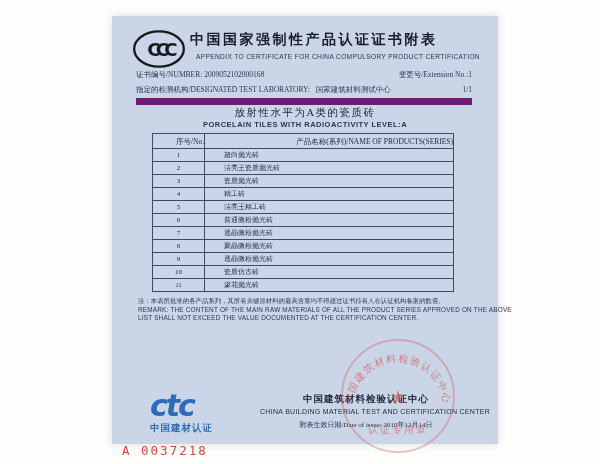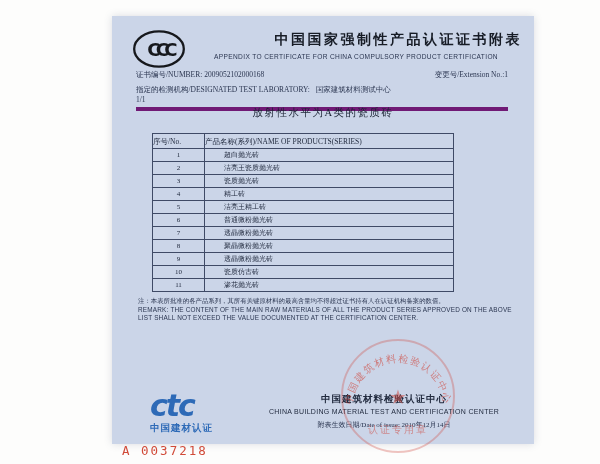--- a/index.html
+++ b/index.html
@@ -1,47 +1,47 @@
 <!DOCTYPE html>
 <html><head>
 <meta charset="utf-8">
 <style>
   * { margin:0; padding:0; box-sizing:border-box; }
   body { width:600px; height:464px; background:#ffffff; font-family:"Liberation Serif", serif; }
   .canvas { position:relative; width:600px; height:464px; background:#fdfdfc; overflow:hidden; }
 
   .sheet {
-    position:absolute; left:112px; top:16px; width:422px; height:428px;
+    position:absolute; left:112px; top:16px; width:386px; height:428px;
     background:#cbd5e8;
     box-shadow:0 0 8px rgba(60,70,100,.18);
     color:#222b3f;
   }
 
   
   .ccc-logo { position:absolute; left:18px; top:12px; width:58px; height:42px; }
   .title-cn {
     position:absolute; left:78px; right:12px; top:15px;
-    text-align:right; font-size:14px; font-weight:bold; letter-spacing:2.5px;
+    text-align:left; font-size:14px; font-weight:bold; letter-spacing:2.5px;
     color:#171c26; white-space:nowrap;
   }
   .title-en {
     position:absolute; left:78px; right:12px; top:37px;
     text-align:center; font-size:6.6px; letter-spacing:.35px; color:#2a3550;
     font-family:"Liberation Sans", sans-serif; white-space:nowrap;
   }
   .numbers-row {
     position:absolute; left:24px; right:26px; top:54px;
     display:flex; justify-content:space-between;
     font-size:7.5px; color:#2a3550; white-space:nowrap;
   }
   .lab-row {
     position:absolute; left:24px; right:26px; top:69px;
     display:flex; justify-content:space-between;
     font-size:7.5px; color:#2a3550; white-space:nowrap;
-    border-bottom:4px solid #701a75; padding-bottom:3px;flex-direction:column;
+    border-bottom:7px solid #701a75; padding-bottom:3px;
   }
   .lab-left span { margin-right:4px; }
 
   
   .sec-title-cn {
     position:absolute; left:0; right:0; top:90px; text-align:center;
     font-size:10.5px; font-weight:normal; letter-spacing:1.5px; color:#1b2333;
   }
   .sec-title-en {
     position:absolute; left:0; right:0; top:104px; text-align:center;
@@ -52,21 +52,21 @@
   
   table.products {
     position:absolute; left:40px; top:117px; width:302px;
     border-collapse:collapse; table-layout:fixed;
   }
   table.products th, table.products td {
     border:1px solid #3f4a66; color:#222b3f;
     font-weight:normal; height:13px; line-height:11px;
     overflow:hidden; white-space:nowrap;
   }
-  table.products th { font-size:7.5px; height:15px; text-align:left; }
+  table.products th { font-size:7.5px; height:15px; text-align:right; }
   table.products td.col-no { width:52px; text-align:center; font-size:7px; }
   table.products td.col-name { padding-left:19px; font-size:7px; }
   table.products th.col-no-h { width:52px; }
 
   
   .note {
     position:absolute; left:26px; right:36px; top:281px;
     font-size:6.4px; line-height:8.6px; color:#2a3550; white-space:nowrap;
   }
   .note .en { font-family:"Liberation Sans", sans-serif; letter-spacing:.2px; }
@@ -122,20 +122,21 @@
 
     <div class="lab-row">
       <div class="lab-left">
         <span>指定的检测机构/DESIGNATED TEST LABORATORY:</span>
         <span>国家建筑材料测试中心</span>
       </div>
       <div>1/1</div>
     </div>
 
     <div class="sec-title-cn">放射性水平为A类的瓷质砖</div>
+    <div class="sec-title-en">PORCELAIN TILES WITH RADIOACTIVITY LEVEL:A</div>
 
     <table class="products">
       <thead>
         <tr>
           <th class="col-no-h">序号/No.</th>
           <th>产品名称(系列)/NAME OF PRODUCTS(SERIES)</th>
         </tr>
       </thead>
       <tbody id="product-tbody">
           <tr>

